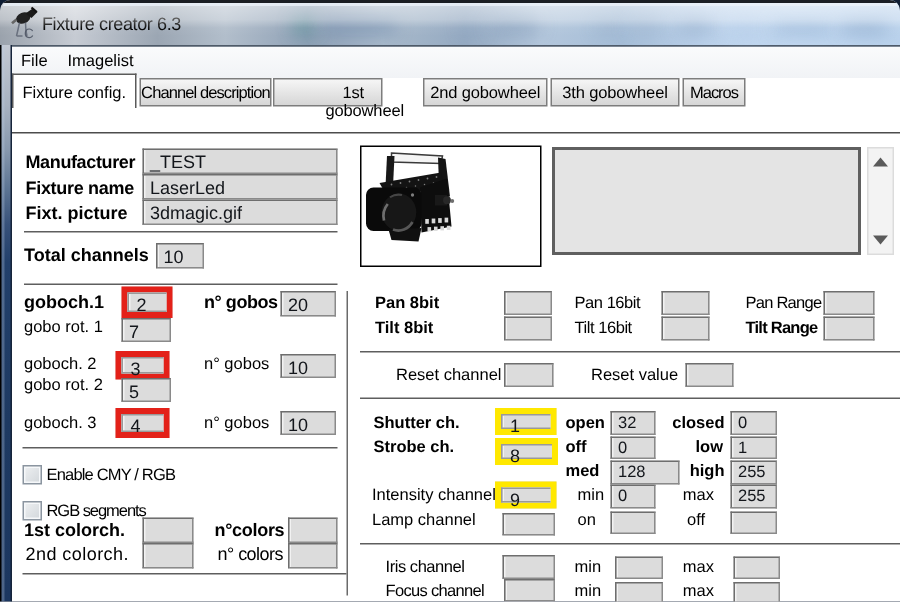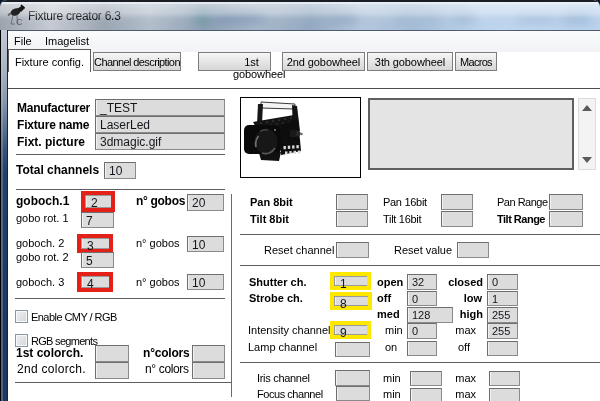--- a/index.html
+++ b/index.html
@@ -79,21 +79,21 @@
   <span class="abs" id="titletext" style="left:28px;letter-spacing:-0.25px">Fixture creator 6.3</span>
 </div>
 <div class="abs" id="menubar">
   <span style="left:6px;top:4px;">File</span>
   <span style="left:37px;top:4px;">Imagelist</span>
 </div>
 <div class="abs" id="lborder"></div>
 <div class="abs" id="client"></div>
 
 <div class="tab" style="left:93px;top:52px;width:88px;letter-spacing:-0.6px;">Channel description</div>
-<div class="tab" style="left:198px;top:52px;width:73px;padding-left:34px;">1st gobowheel</div>
+<div class="tab" style="left:182px;top:52px;width:73px;padding-left:34px;">1st gobowheel</div>
 <div class="tab" style="left:282px;top:52px;width:83px;">2nd gobowheel</div>
 <div class="tab" style="left:367px;top:52px;width:86px;">3th gobowheel</div>
 <div class="tab" style="left:455px;top:52px;width:42px;letter-spacing:-0.7px;">Macros</div>
 <div id="tabactive" class="abs">Fixture config.</div>
 
 <div class="hline" style="left:8px;top:88px;width:592px;background:#4c4c4c;"></div>
 
 <div class="lb b" style="left:17px;top:101px;letter-spacing:-0.25px;">Manufacturer</div>
 <div class="lb b" style="left:17px;top:118px;letter-spacing:-0.2px;">Fixture name</div>
 <div class="lb b" style="left:17px;top:135px;">Fixt. picture</div>

